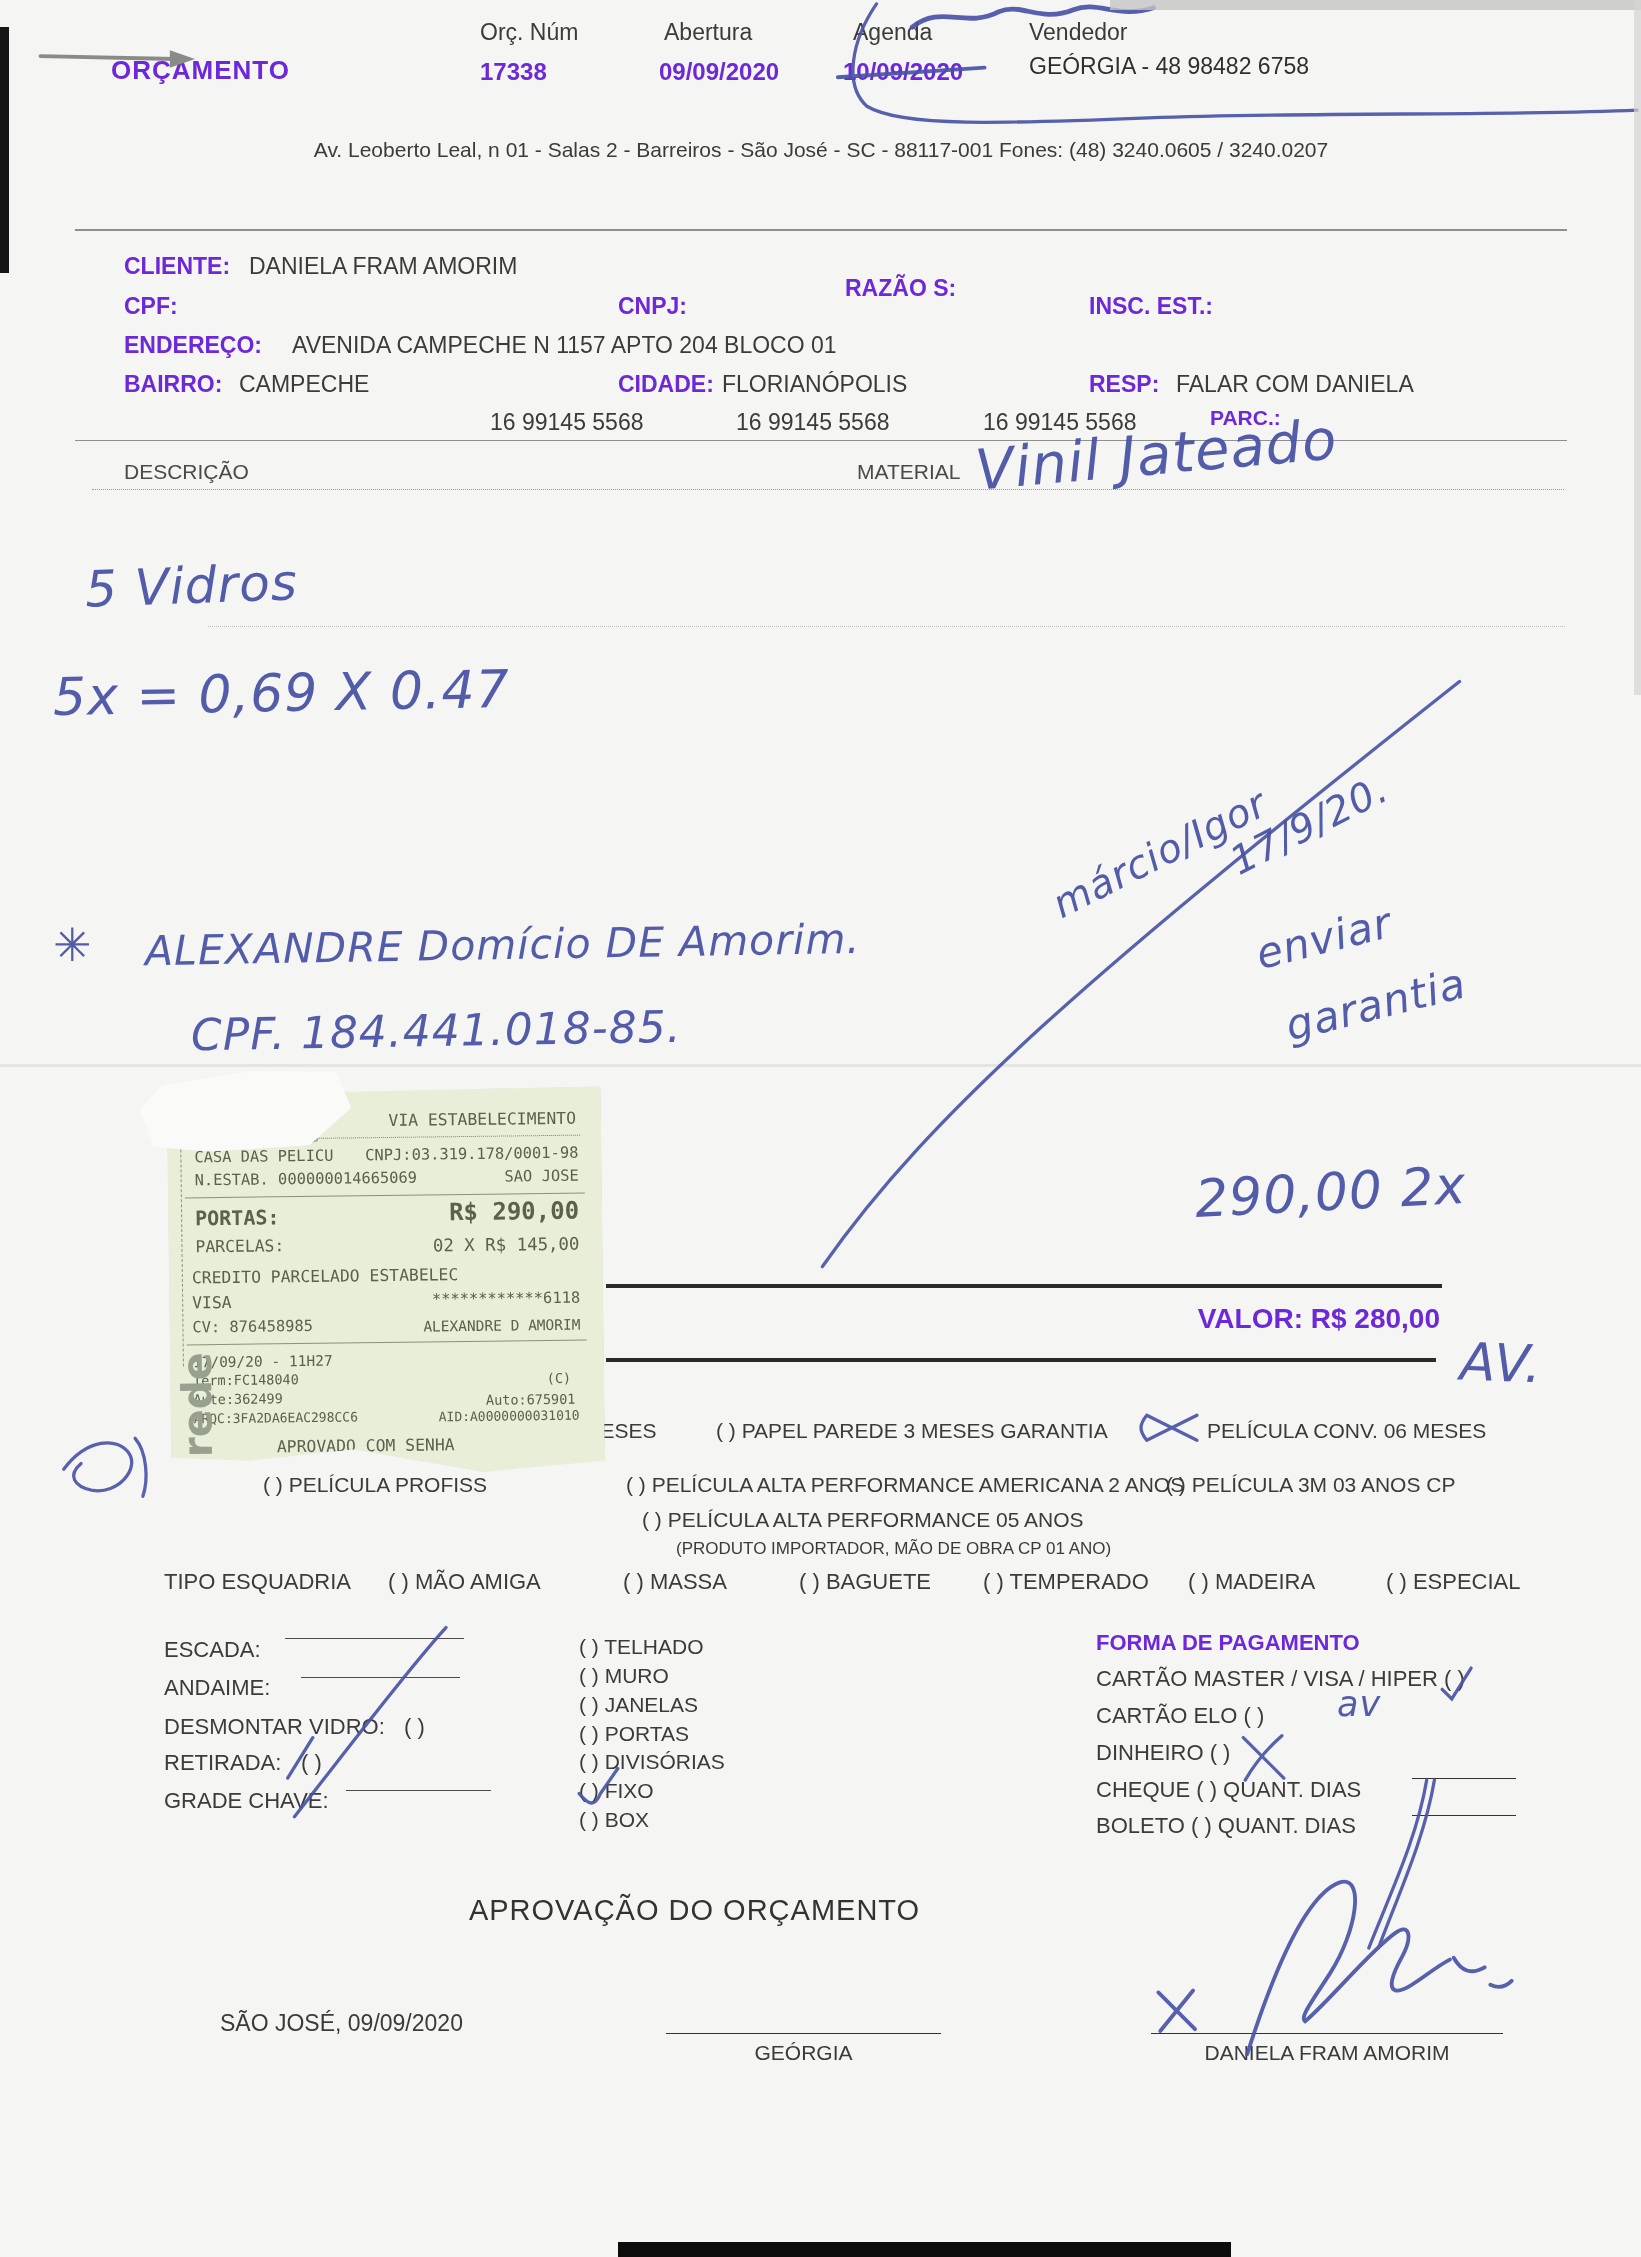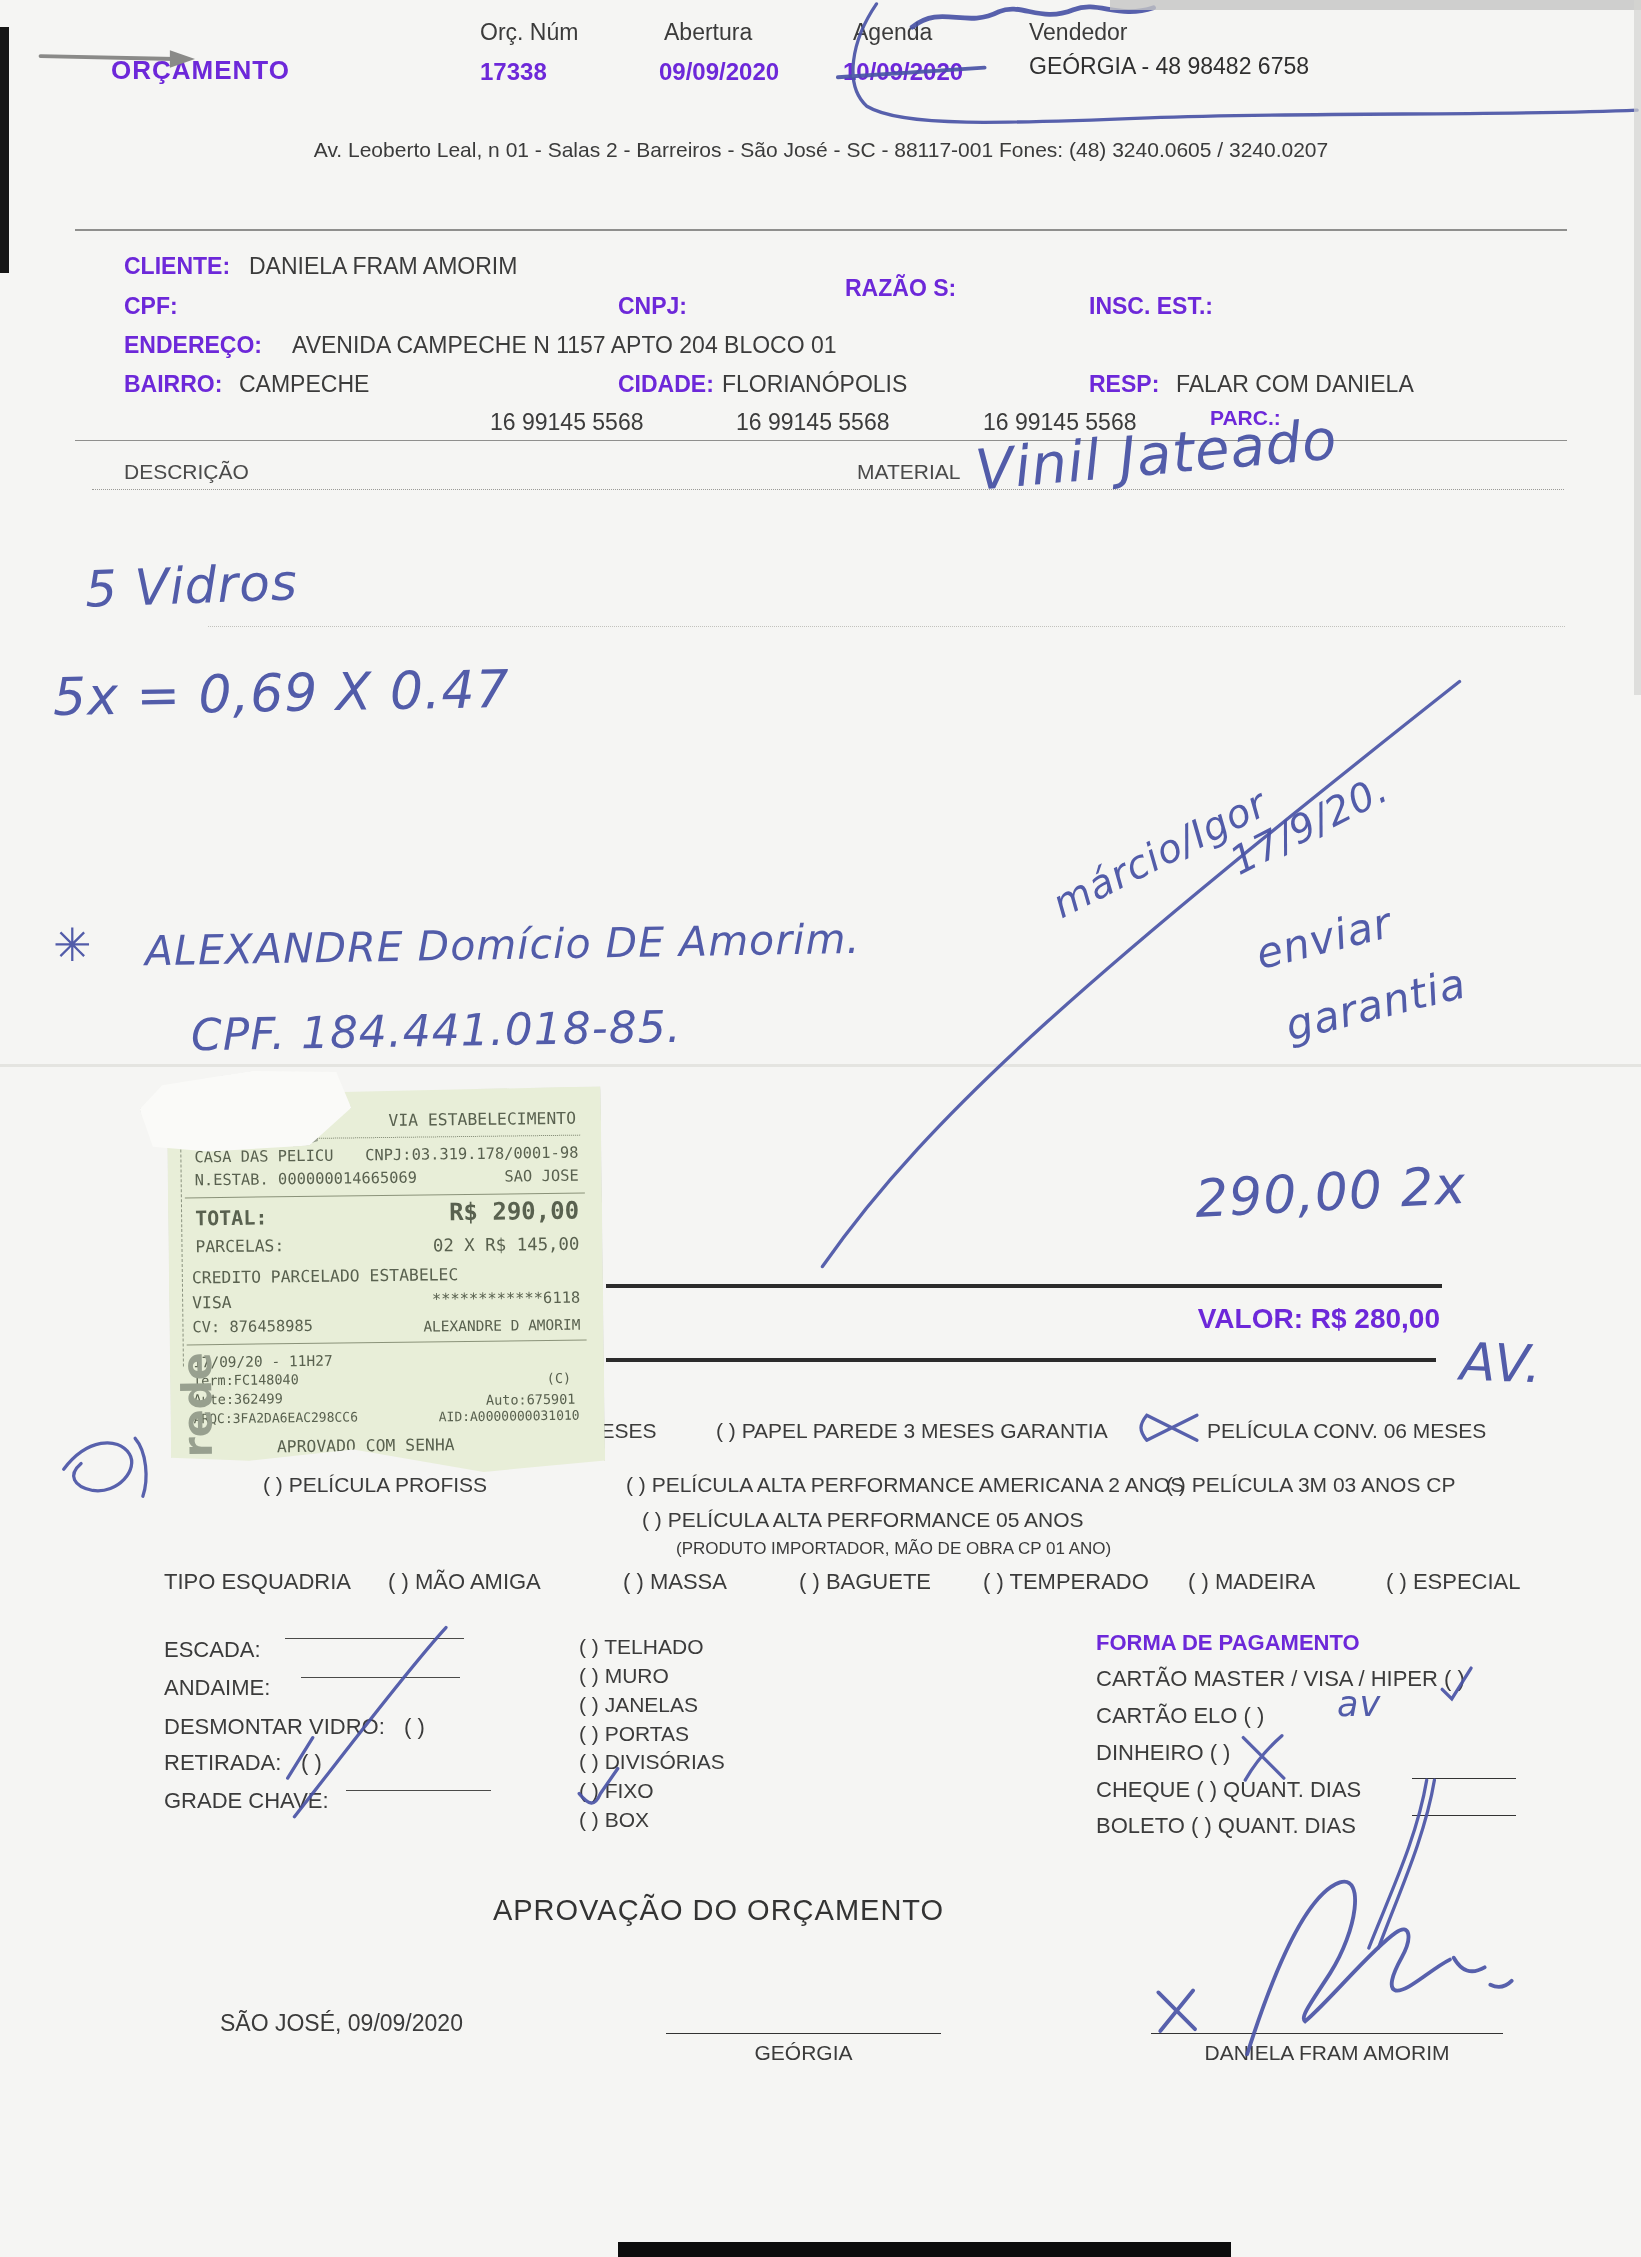--- a/index.html
+++ b/index.html
@@ -157,37 +157,37 @@
 
   <div class="t b" style="left:1096px; top:1630px; font-size:22px;">FORMA DE PAGAMENTO</div>
   <div class="t p" style="left:1096px; top:1666px; font-size:22px;">CARTÃO MASTER / VISA / HIPER   (    )</div>
   <div class="t p" style="left:1096px; top:1703px; font-size:22px;">CARTÃO ELO   (    )</div>
   <div class="t p" style="left:1096px; top:1740px; font-size:22px;">DINHEIRO   (    )</div>
   <div class="t p" style="left:1096px; top:1777px; font-size:22px;">CHEQUE    (    )   QUANT. DIAS</div>
   <div class="uline" style="left:1412px; top:1778px; width:104px; border-color:#333;"></div>
   <div class="t p" style="left:1096px; top:1813px; font-size:22px;">BOLETO    (    )   QUANT. DIAS</div>
   <div class="uline" style="left:1412px; top:1815px; width:104px; border-color:#333;"></div>
 
-  <div class="t c" style="left:0; top:1894px; width:1389px; font-size:29px; letter-spacing:1px; color:#333;margin-left:24px;">APROVAÇÃO DO ORÇAMENTO</div>
+  <div class="t c" style="left:0; top:1894px; width:1389px; font-size:29px; letter-spacing:1px; color:#333;">APROVAÇÃO DO ORÇAMENTO</div>
   <div class="t p" style="left:220px; top:2010px; font-size:23px;">SÃO JOSÉ, 09/09/2020</div>
   <div class="uline" style="left:666px; top:2033px; width:275px; border-color:#333;"></div>
   <div class="t p c" style="left:666px; top:2041px; width:275px; font-size:21px;">GEÓRGIA</div>
   <div class="uline" style="left:1151px; top:2033px; width:352px; border-color:#333;"></div>
   <div class="t p c" style="left:1151px; top:2041px; width:352px; font-size:21px;">DANIELA FRAM AMORIM</div>
 
   <div class="receipt">
     <div class="t rbrand" style="left:15.4px; top:5.8px; font-size:52px; letter-spacing:1.9px;">rede</div>
     <div class="t" style="right:25px; top:23px; font-size:16.4px;">VIA ESTABELECIMENTO</div>
     <div class="rsep" style="top:48px;"></div>
     <div class="t" style="left:27px; top:58px; font-size:15.4px;">CASA DAS PELICU</div>
     <div class="t" style="right:23px; top:58px; font-size:15.4px;">CNPJ:03.319.178/0001-98</div>
     <div class="t" style="left:27px; top:81px; font-size:15.4px;">N.ESTAB. 000000014665069</div>
     <div class="t" style="right:23px; top:81px; font-size:15.4px;">SAO JOSE</div>
     <div class="rsolid" style="top:106px;"></div>
-    <div class="t" style="left:27px; top:116px; font-size:20px; font-weight:bold;">TOTAL:</div>
+    <div class="t" style="left:27px; top:116px; font-size:20px; font-weight:bold;">PORTAS:</div>
     <div class="t" style="right:23px; top:111px; font-size:24px; font-weight:bold;">R$ 290,00</div>
     <div class="t" style="left:27px; top:147px; font-size:16.4px;">PARCELAS:</div>
     <div class="t" style="right:23px; top:147px; font-size:17.4px;">02 X R$ 145,00</div>
     <div class="t" style="left:23px; top:178px; font-size:16.4px;">CREDITO PARCELADO ESTABELEC</div>
     <div class="t" style="left:23px; top:203px; font-size:16.4px;">VISA</div>
     <div class="t" style="right:23px; top:203px; font-size:15.4px;">************6118</div>
     <div class="t" style="left:23px; top:228px; font-size:15.4px;">CV: 876458985</div>
     <div class="t" style="right:23px; top:230px; font-size:14.5px;">ALEXANDRE D AMORIM</div>
     <div class="rsolid" style="top:253px;"></div>
     <div class="t" style="left:23px; top:263px; font-size:14.5px;">17/09/20 - 11H27</div>

